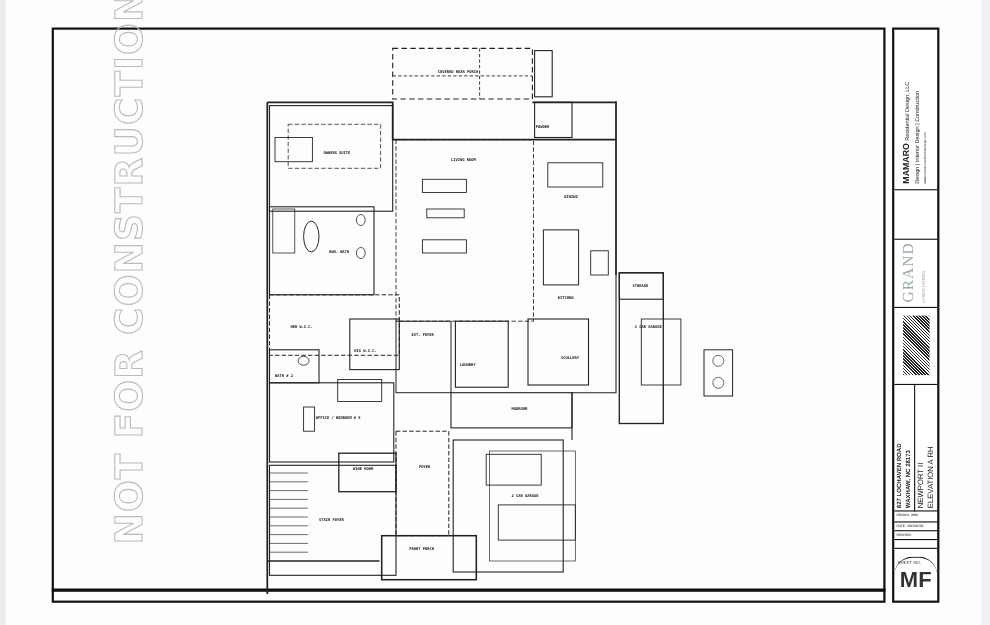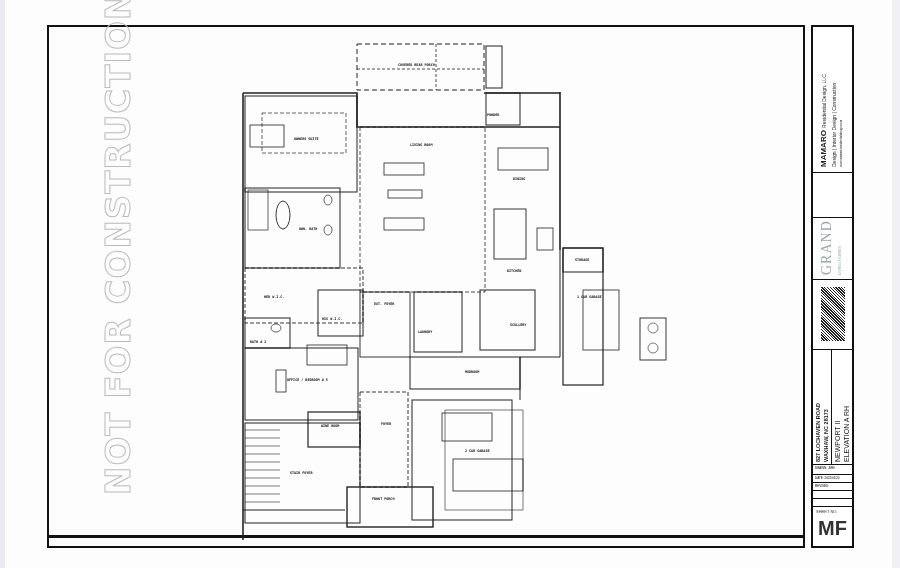--- a/index.html
+++ b/index.html
@@ -153,17 +153,17 @@
     <div class="vtext" style="left:2px;top:112px;font-size:5.5px;font-weight:bold;">827 LOCHAVEN ROAD</div>
     <div class="vtext" style="left:10px;top:112px;font-size:5.5px;font-weight:bold;">WAXHAW, NC 28173</div>
     <div class="vtext" style="left:21px;top:112px;font-size:7px;">NEWPORT II</div>
     <div class="vtext" style="left:30px;top:112px;font-size:7px;">ELEVATION A RH</div>
   </div>
   <div class="tb-row" style="top:437px;height:10px;font-size:3px;padding:1px 2px;"><span>DRAWN:</span> <span>JMM</span></div>
   <div class="tb-row" style="top:447px;height:8px;font-size:3px;padding:1px 2px;"><span>DATE:</span> <span>2022/01/20</span></div>
   <div class="tb-row" style="top:455px;height:8px;font-size:3px;padding:1px 2px;"><span>REVISED:</span></div>
   <div class="tb-row" style="top:463px;height:8px;"></div>
   <div class="tb-row" style="top:471px;height:8px;"></div>
-  <div class="tb-row" style="top:479px;height:40px;">
+  <div class="tb-row" style="top:479px;height:40px;border-radius:17px;">
     <div class="sheet-no">SHEET NO.</div>
     <div class="mf" style="height:36px;">MF</div>
   </div>
 </div>
 
 </body></html>

